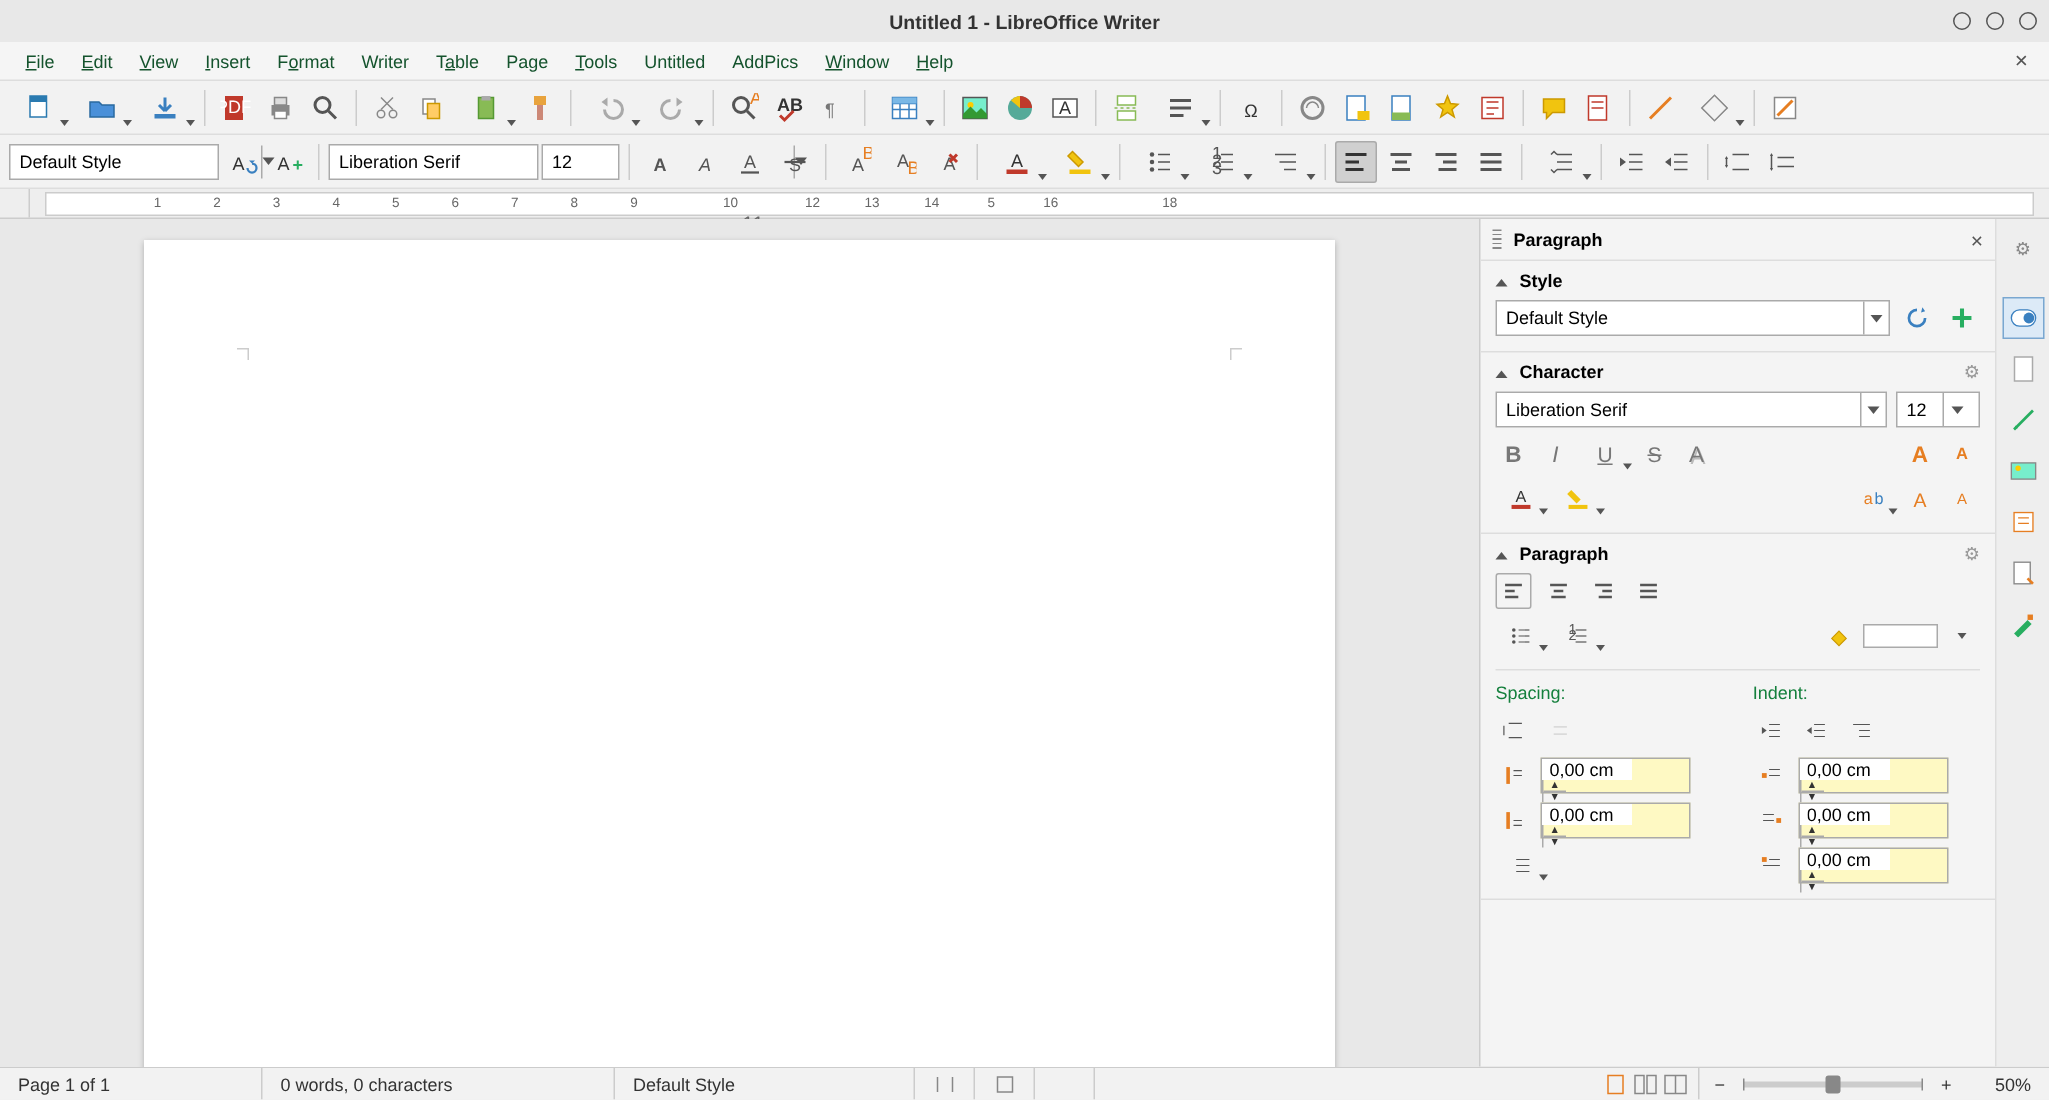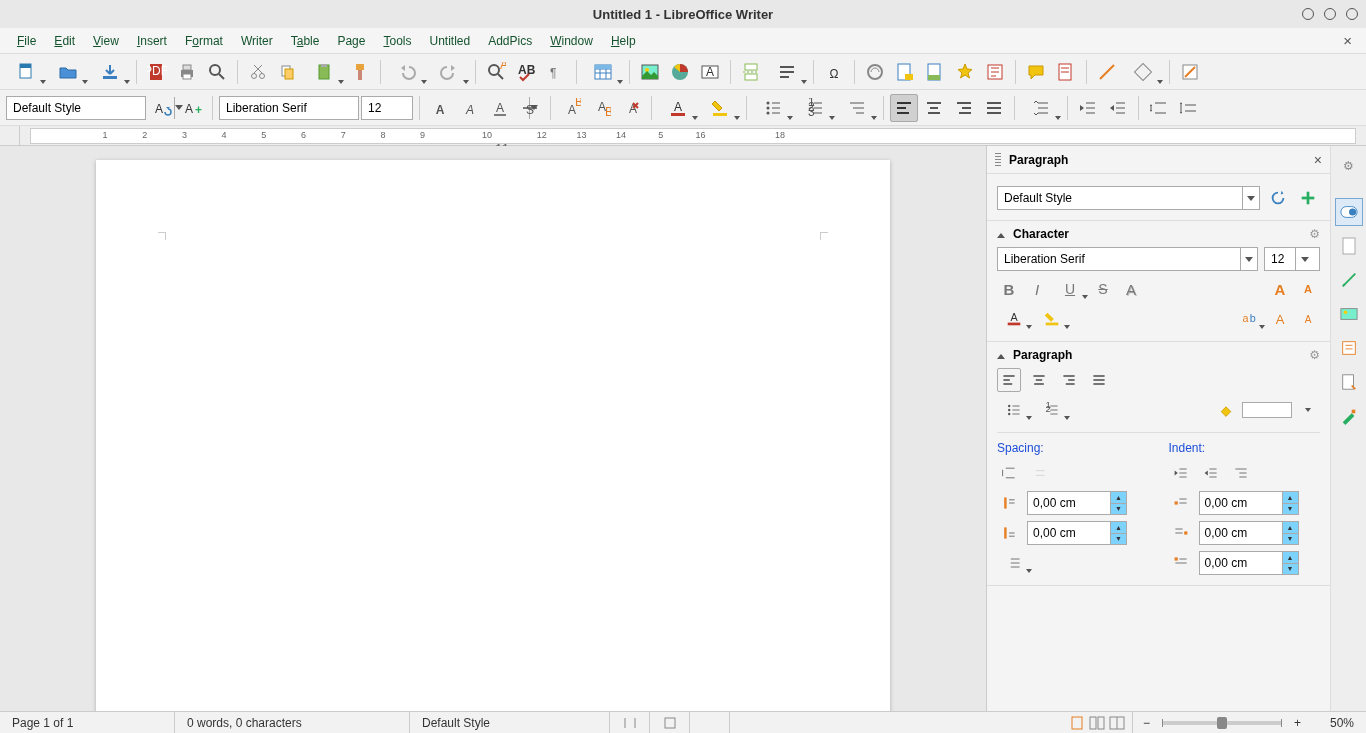--- a/index.html
+++ b/index.html
@@ -63,28 +63,28 @@
 .sec-head { display: flex; align-items: center; gap: 6px; cursor: pointer; margin-bottom: 6px; }
 .sec-head .chev::before { content: ""; display: inline-block; width: 0; height: 0; border-left: 4px solid transparent; border-right: 4px solid transparent; border-bottom: 5px solid #555; transform: rotate(0deg); margin-right: 2px;}
 .sec-head .stitle { font-weight: bold; }
 .sec-head .gear { margin-left: auto; color: #999; font-size: 12px; }
 
 .row { display: flex; align-items: center; gap: 6px; margin-top: 6px; flex-wrap: wrap;}
 .mini-btn { width: 24px; height: 24px; display: flex; align-items: center; justify-content: center; cursor: pointer; border-radius: 2px; position: relative;}
 .mini-btn .dd { position: absolute; right: -1px; bottom: 2px; width: 0; height: 0; border-left: 3px solid transparent; border-right: 3px solid transparent; border-top: 4px solid #555; }
 .mini-split{width:34px;}
 
-.spin { display: flex; border: 1px solid #aaa; background: #7dd3fc; height: 24px; width: 100px; }
+.spin { display: flex; border: 1px solid #aaa; background: #fef9c3; height: 24px; width: 100px; flex-direction: column; }
 .spin input { border: none; outline: none; padding: 0 5px; flex: 1; font-size: 12px; width: 60px;}
 .spin .spinbtns { width: 16px; display: flex; flex-direction: column; border-left: 1px solid #aaa; }
 .spin .spinbtns div { flex: 1; display: flex; align-items: center; justify-content: center; cursor: pointer; font-size: 7px; color: #333;}
 .spin .spinbtns div:first-child { border-bottom: 1px solid #aaa; }
 .col2{display:flex;gap:20px;}
 .col2 > div{flex:1;}
-.lbl{font-size:12px;color:#1d4ed8;margin-bottom:4px;display:block;}
+.lbl{font-size:12px;color:#15803d;margin-bottom:4px;display:block;}
 
 
 .statusbar { height: 22px; background: #f2f2f2; border-top: 1px solid #ccc; display: flex; align-items: center; font-size: 11px; color: #333; }
 .statusbar .cell { padding: 0 12px; border-right: 1px solid #ccc; height: 100%; display: flex; align-items: center; }
 .statusbar .spacer { flex: 1; }
 .zoom-slider { width: 120px; height: 4px; background: #ccc; position: relative; margin: 0 8px; }
 .zoom-slider .knob { position: absolute; left: 50%; top: -4px; width: 10px; height: 12px; background: #888; border-radius: 2px; transform: translateX(-50%);}
 .zoom-slider::before,.zoom-slider::after{content:"";position:absolute;width:1px;height:8px;background:#888;top:-2px;}
 .zoom-slider::before{left:0;} .zoom-slider::after{right:0;}
 
@@ -567,20 +567,24 @@
 
   <div class="sidebar">
     <div class="sidebar-panel">
       <div class="panel-header">
         <div class="grip"></div>
         <div class="ptitle">Paragraph</div>
         <div class="pclose">×</div>
       </div>
 
       <div class="section">
+        <div class="sec-head">
+          <span class="chev"></span>
+          <span class="stitle">Style</span>
+        </div>
         <div class="row">
           <div class="combo" style="flex:1">
             <input style="width: 100%;" value="Default Style">
             <div class="dd-btn"></div>
           </div>
           <div class="mini-btn">
               <svg width="18" height="18" viewBox="0 0 20 20">
                 <path d="M10 4a6 6 0 1 0 6 6" fill="none" stroke="#3a80c0" stroke-width="2"></path>
                 <path d="M14 2l2 3-3 1z" fill="#3a80c0"></path>
               </svg>

